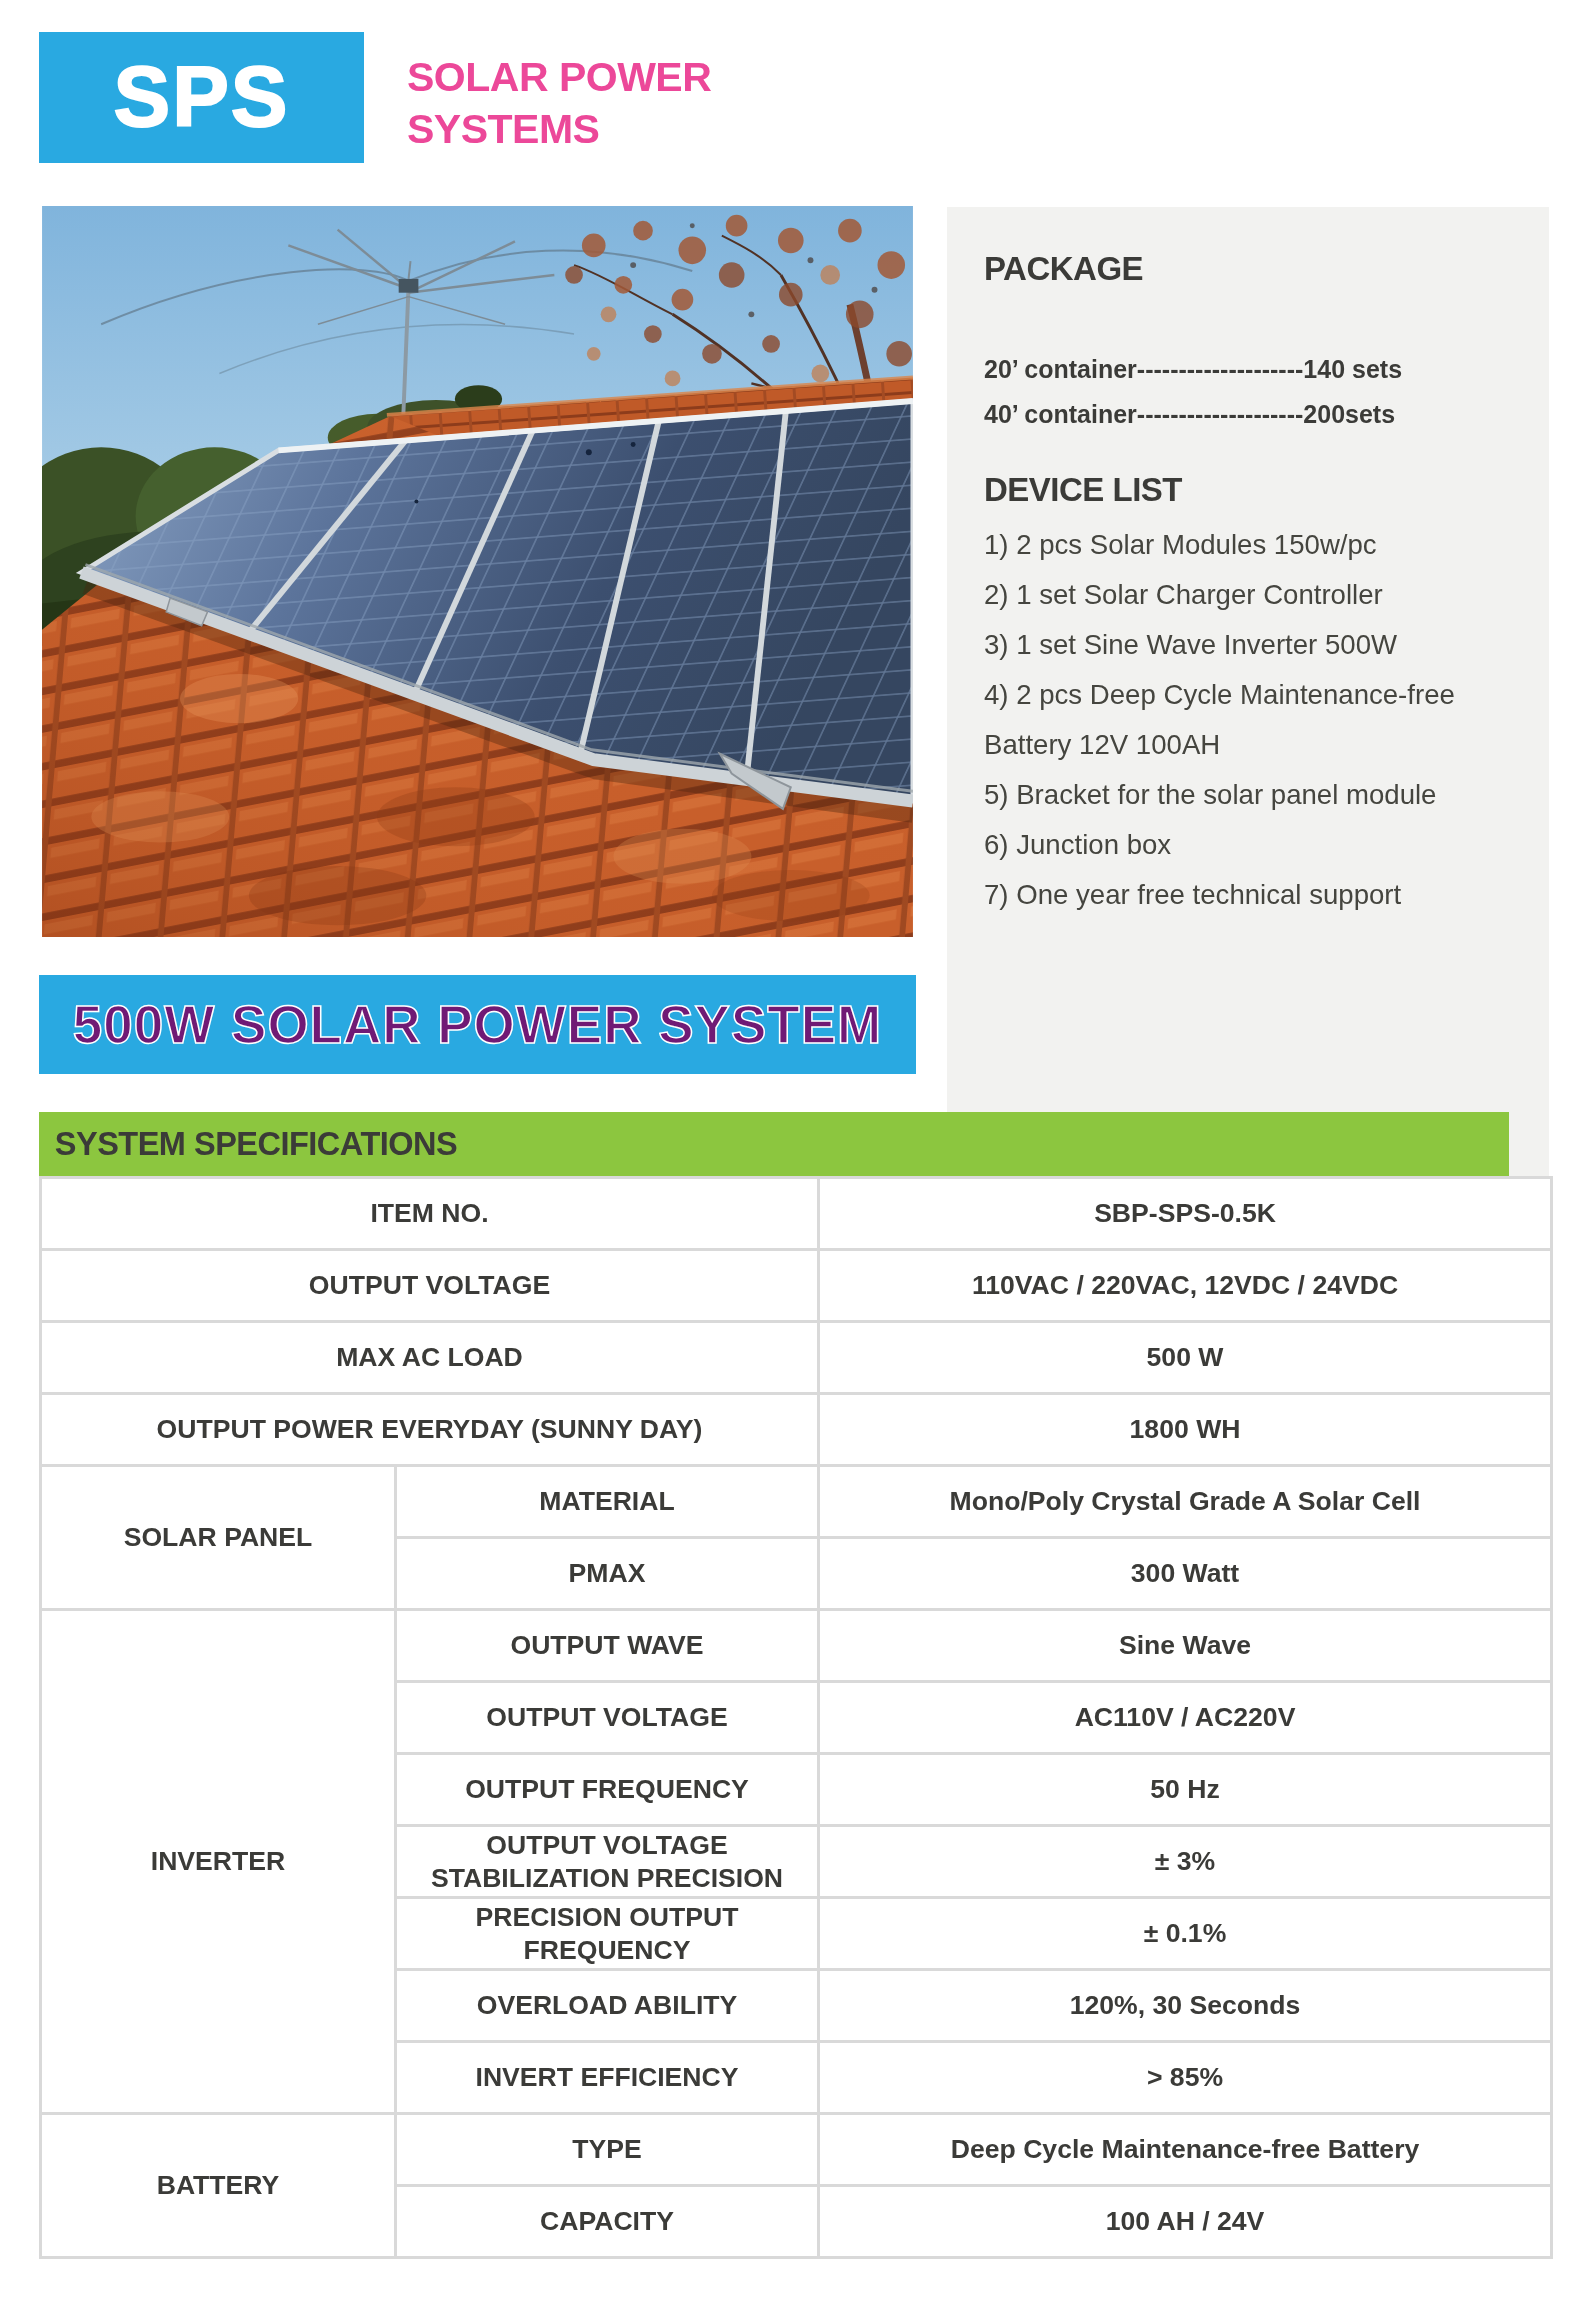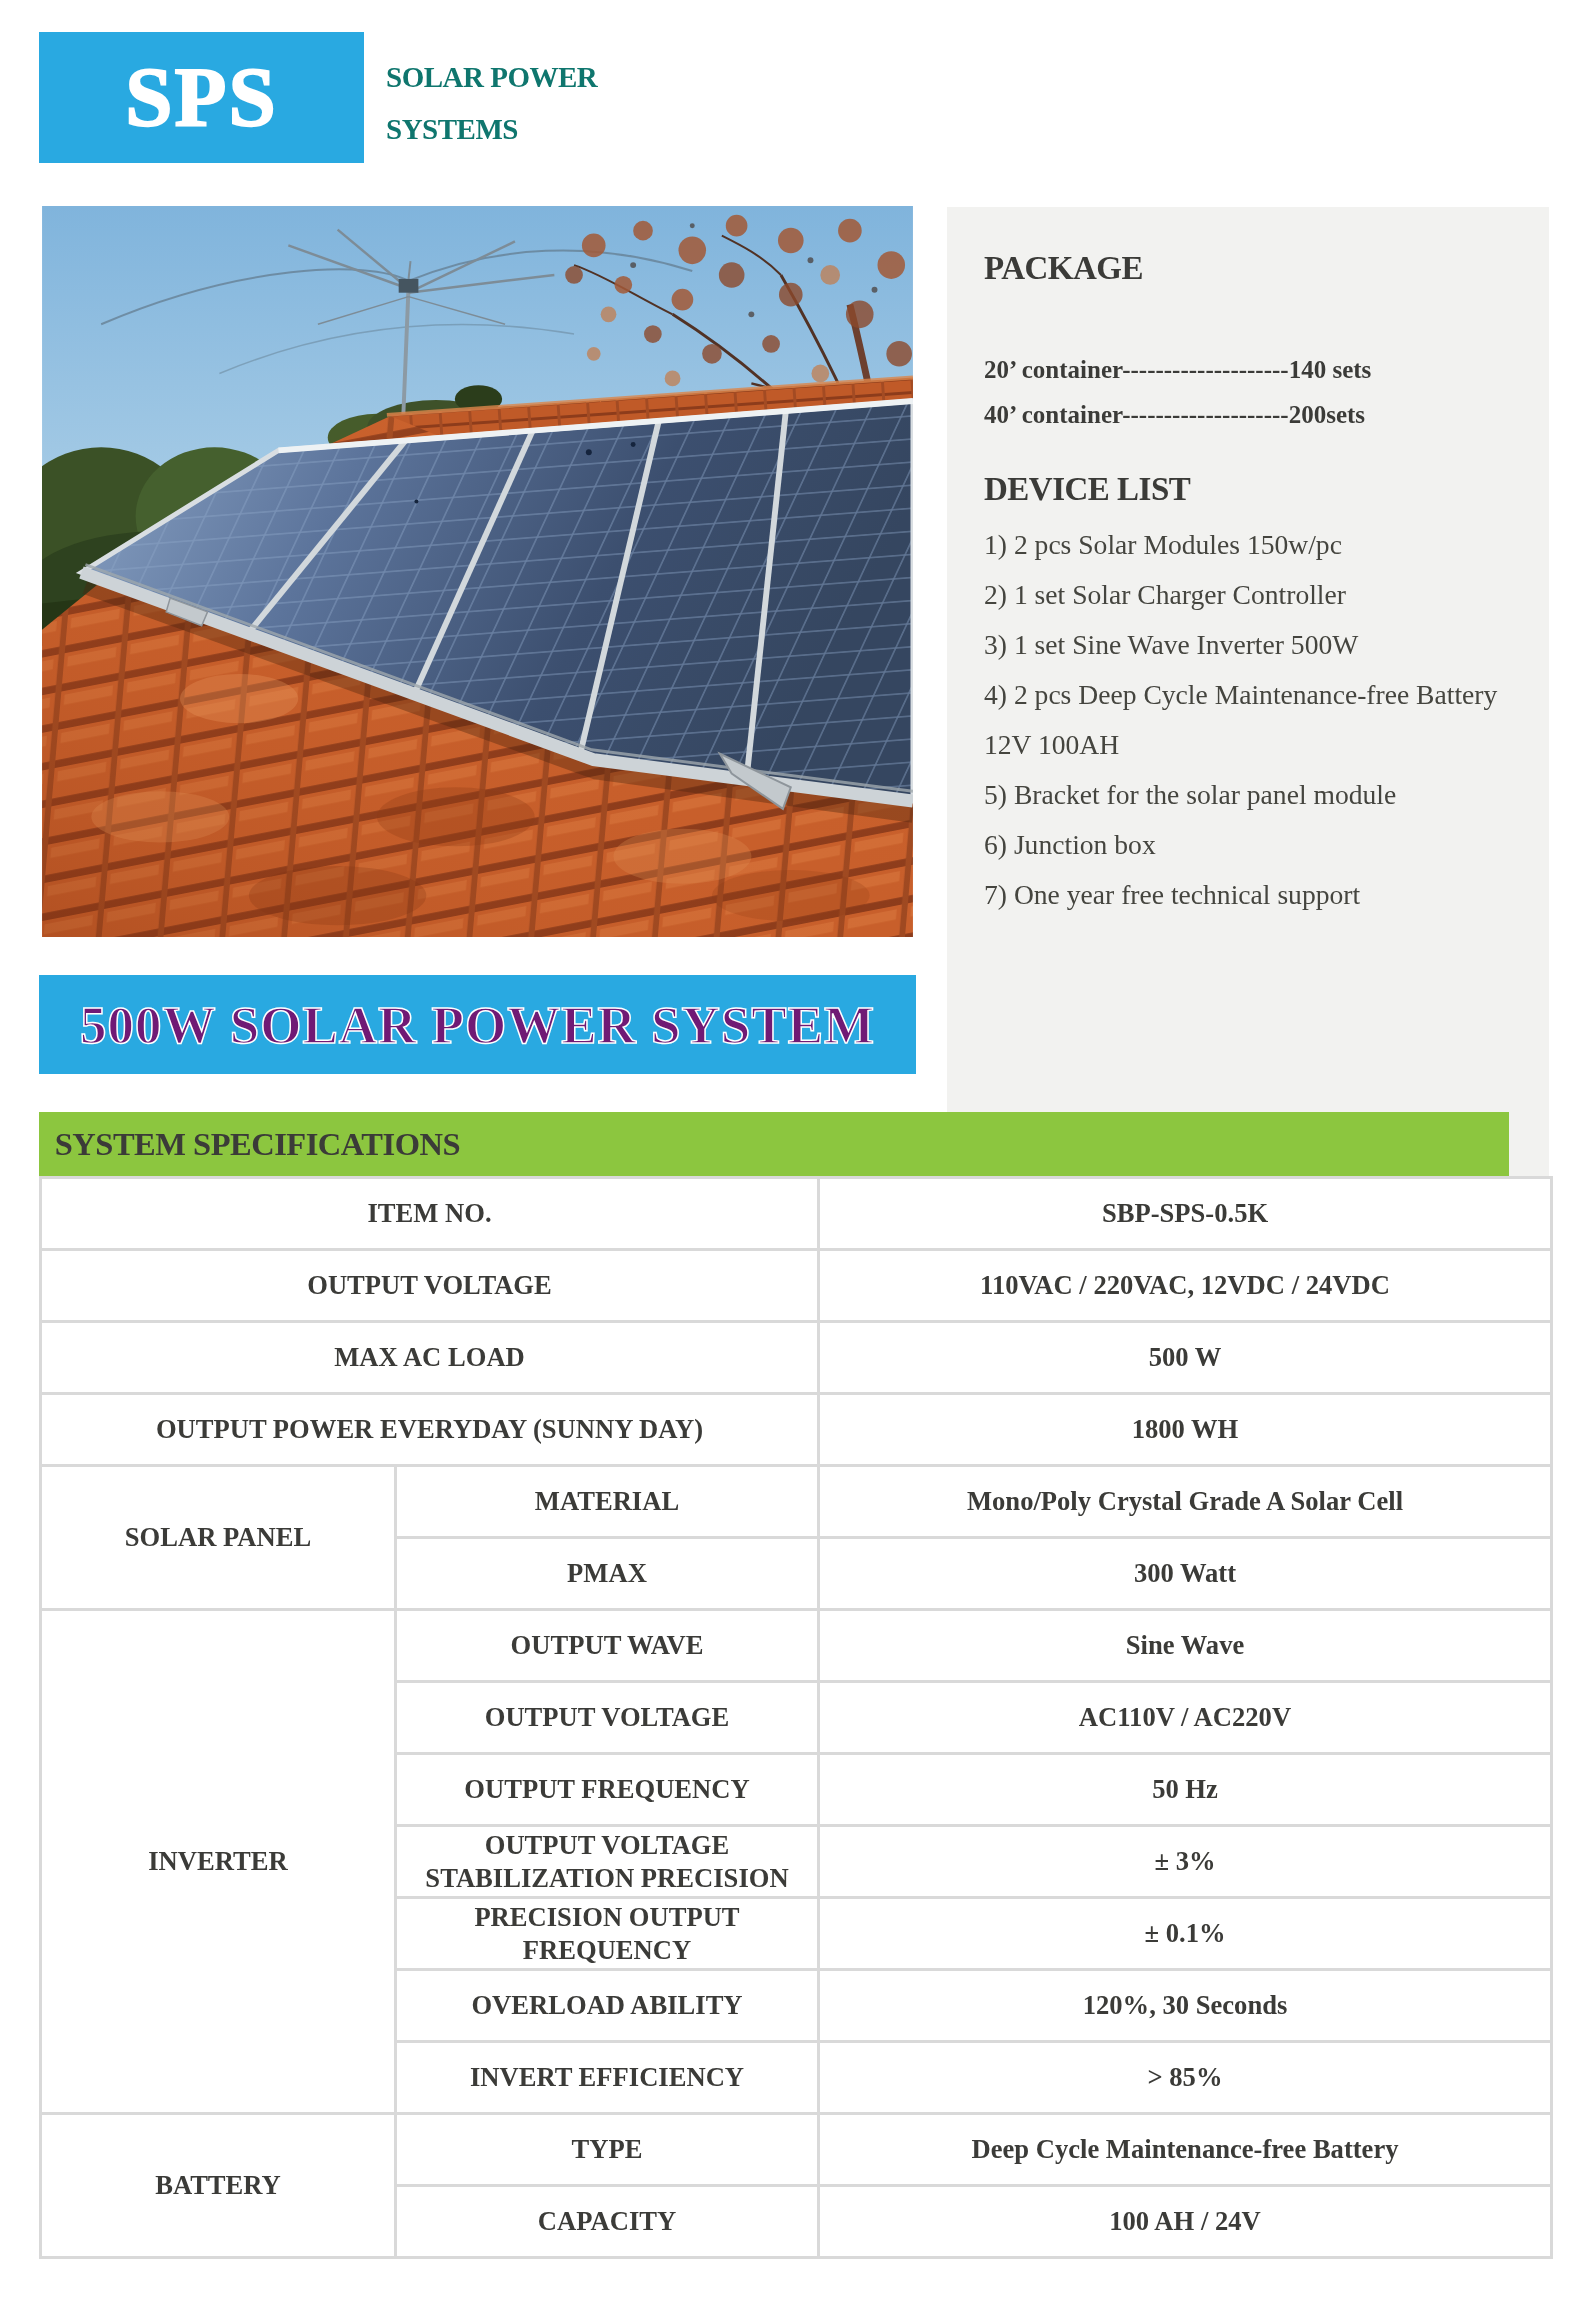--- a/index.html
+++ b/index.html
@@ -1,24 +1,24 @@
 <!DOCTYPE html>
 <html><head>
 <meta charset="utf-8">
 <style>
   html,body{margin:0;padding:0;background:#ffffff;}
   #page{position:relative;width:1591px;height:2310px;background:#ffffff;overflow:hidden;
-        font-family:Liberation Serif, serif;color:#3b3b38;}
+        font-family:Liberation Sans, sans-serif;color:#3b3b38;}
 
   
   .logo-box{position:absolute;left:39px;top:31.5px;width:325px;height:131px;background:#29a9e1;
             display:flex;align-items:center;justify-content:center;}
   .logo-text{font-size:85px;font-weight:700;color:#ffffff;letter-spacing:2px;-webkit-text-stroke:2px #ffffff;}
-  .brand-title{position:absolute;left:386px;top:51px;font-size:29px;line-height:52px;font-weight:700;
-               color:#0f766e;letter-spacing:-0.5px;white-space:pre-line;}
+  .brand-title{position:absolute;left:407px;top:51px;font-size:41px;line-height:52px;font-weight:700;
+               color:#ec4899;letter-spacing:-0.5px;white-space:pre-line;}
 
   
   .photo{position:absolute;left:42px;top:206px;width:871px;height:731px;overflow:hidden;}
   .photo svg{display:block;filter:blur(0.4px) saturate(1.05);}
 
   
   .sidebar{position:absolute;left:947px;top:207px;width:602px;height:1119px;background:#f2f2f0;}
   .sb-heading{position:absolute;left:37px;font-size:33px;font-weight:700;color:#3b3b38;letter-spacing:-0.5px;}
   .pkg-heading{top:43px;}
   .pkg-lines{position:absolute;left:37px;top:140px;font-size:25px;font-weight:700;line-height:45px;color:#3b3b38;}

